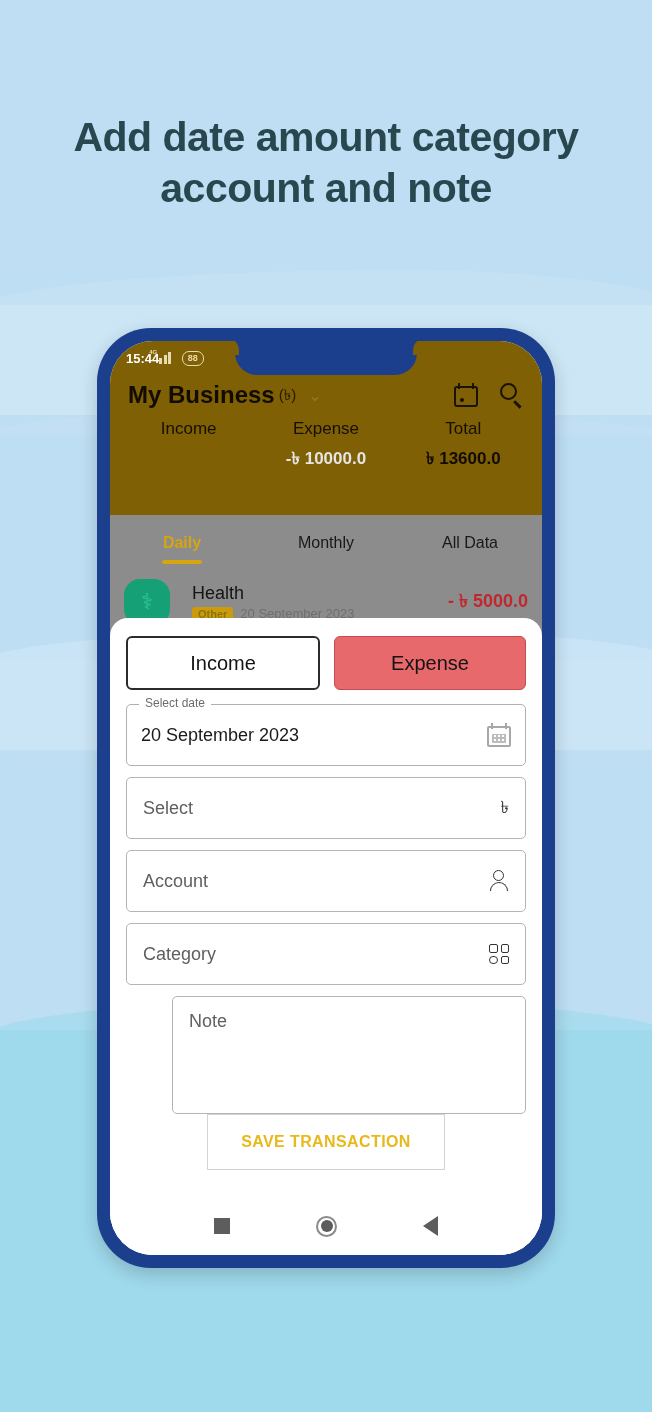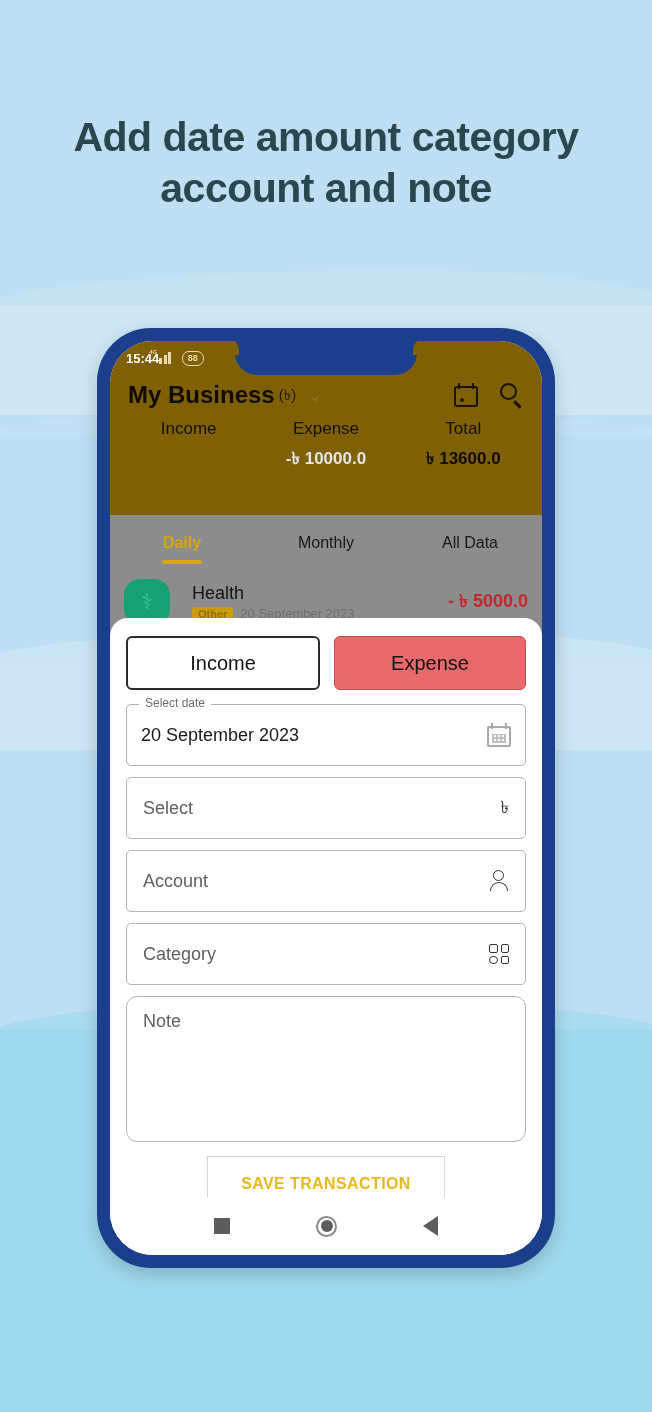--- a/index.html
+++ b/index.html
@@ -171,24 +171,24 @@
     grid-template-rows:1fr 1fr; gap:3px; }
   .grid4 b { display:block; border:1.8px solid #333; border-radius:2px; }
   .grid4 b:nth-child(3){ border-radius:50%; }
   .person { width:20px; height:22px; position:relative; }
   .person .hd { position:absolute; top:0; left:4px; width:11px; height:11px;
     border:1.9px solid #333; border-radius:50%; }
   .person .bd { position:absolute; bottom:1px; left:1px; width:18px; height:9px;
     border:1.9px solid #333; border-bottom:none; border-radius:9px 9px 0 0; }
 
   .note {
-    margin-top:11px; height:146px; border:1.3px solid #b4b4b4; border-radius:11px;
-    padding:14px 16px; font-size:18px; color:#606060;
-  }
-  .savewrap { display:flex; justify-content:center; margin-top:14px; }
+    margin-top:11px; height:118px; border:1.3px solid #b4b4b4; border-radius:5px;
+    padding:14px 16px; font-size:18px; color:#606060;margin-left:46px;
+  }
+  .savewrap { display:flex; justify-content:center; }
   .save {
     width:238px; height:56px; border:1.4px solid #d3d3d3; background:#fff;
     color:#e8b81c; font-size:16px; font-weight:bold; letter-spacing:.4px;
     display:flex; align-items:center; justify-content:center;
   }
 
   
   .navbar {
     position:absolute; left:0; right:0; bottom:0; height:58px; background:#fff;
     display:flex; align-items:center; justify-content:center; gap:86px;

